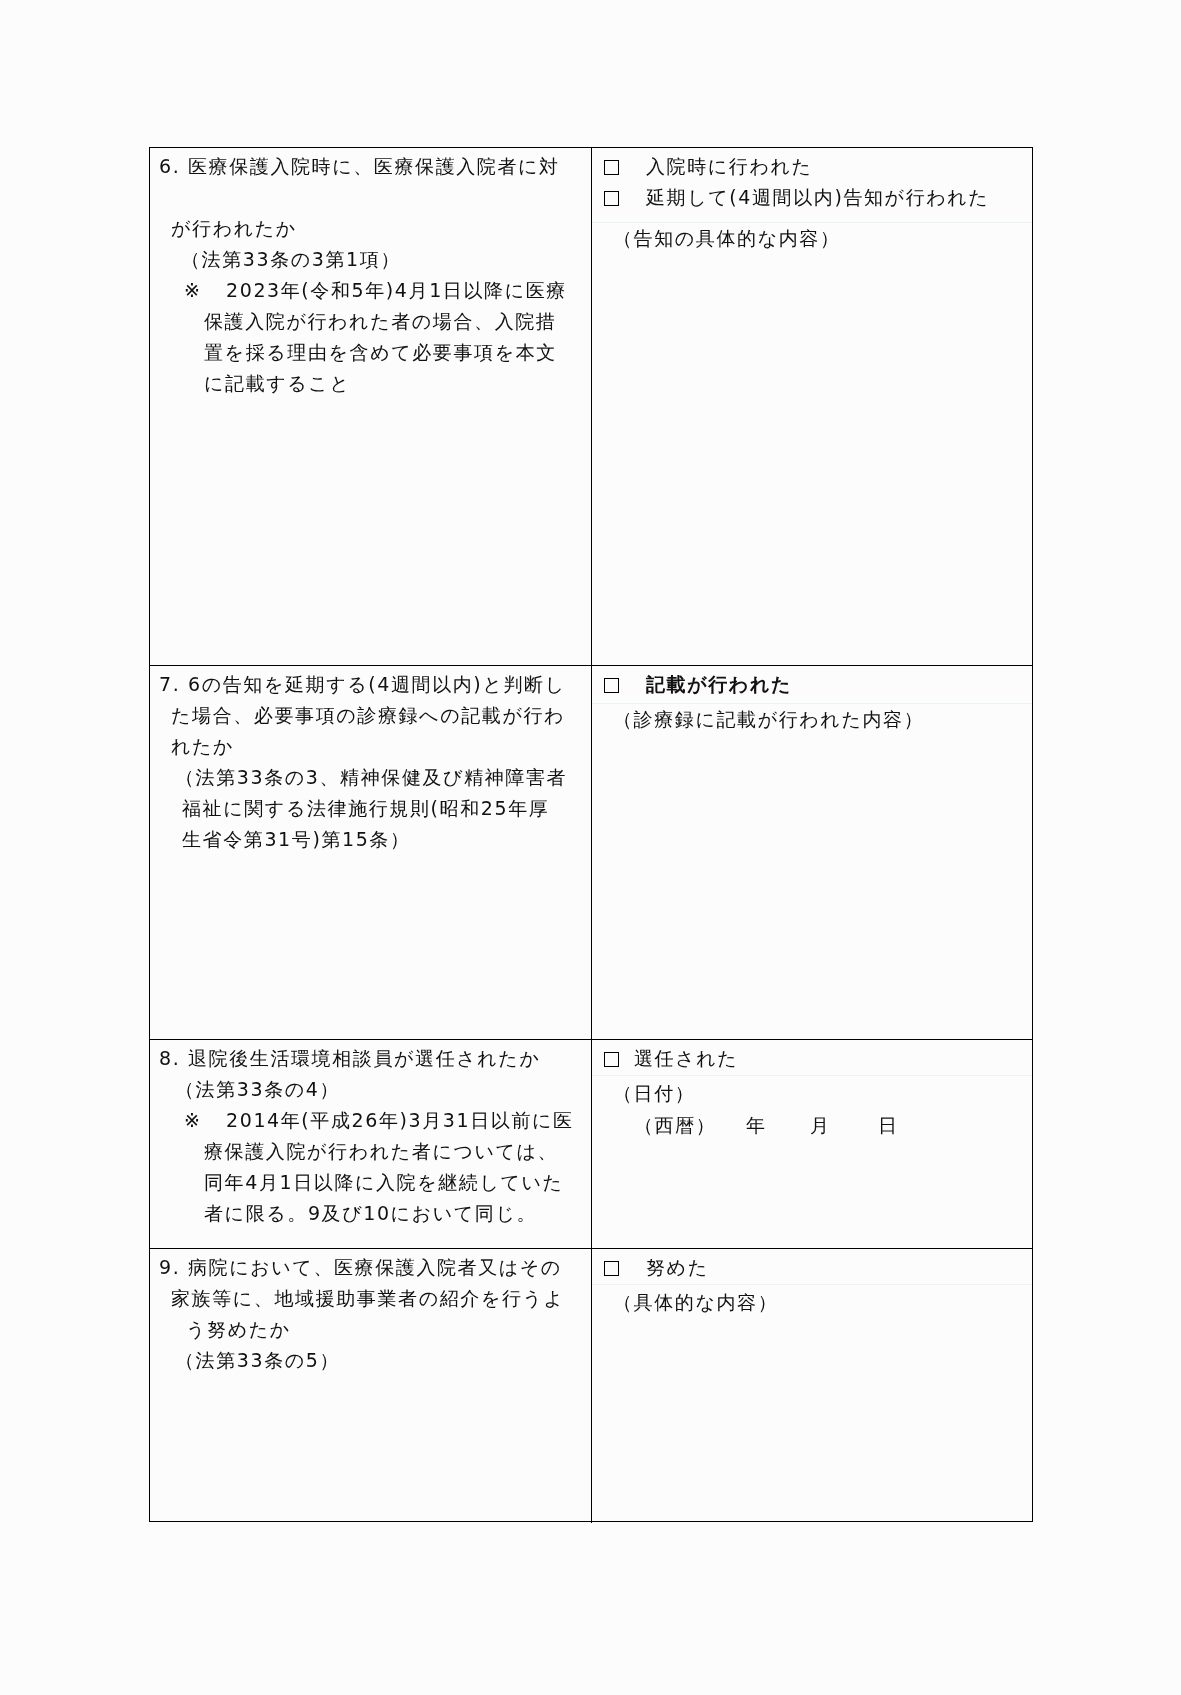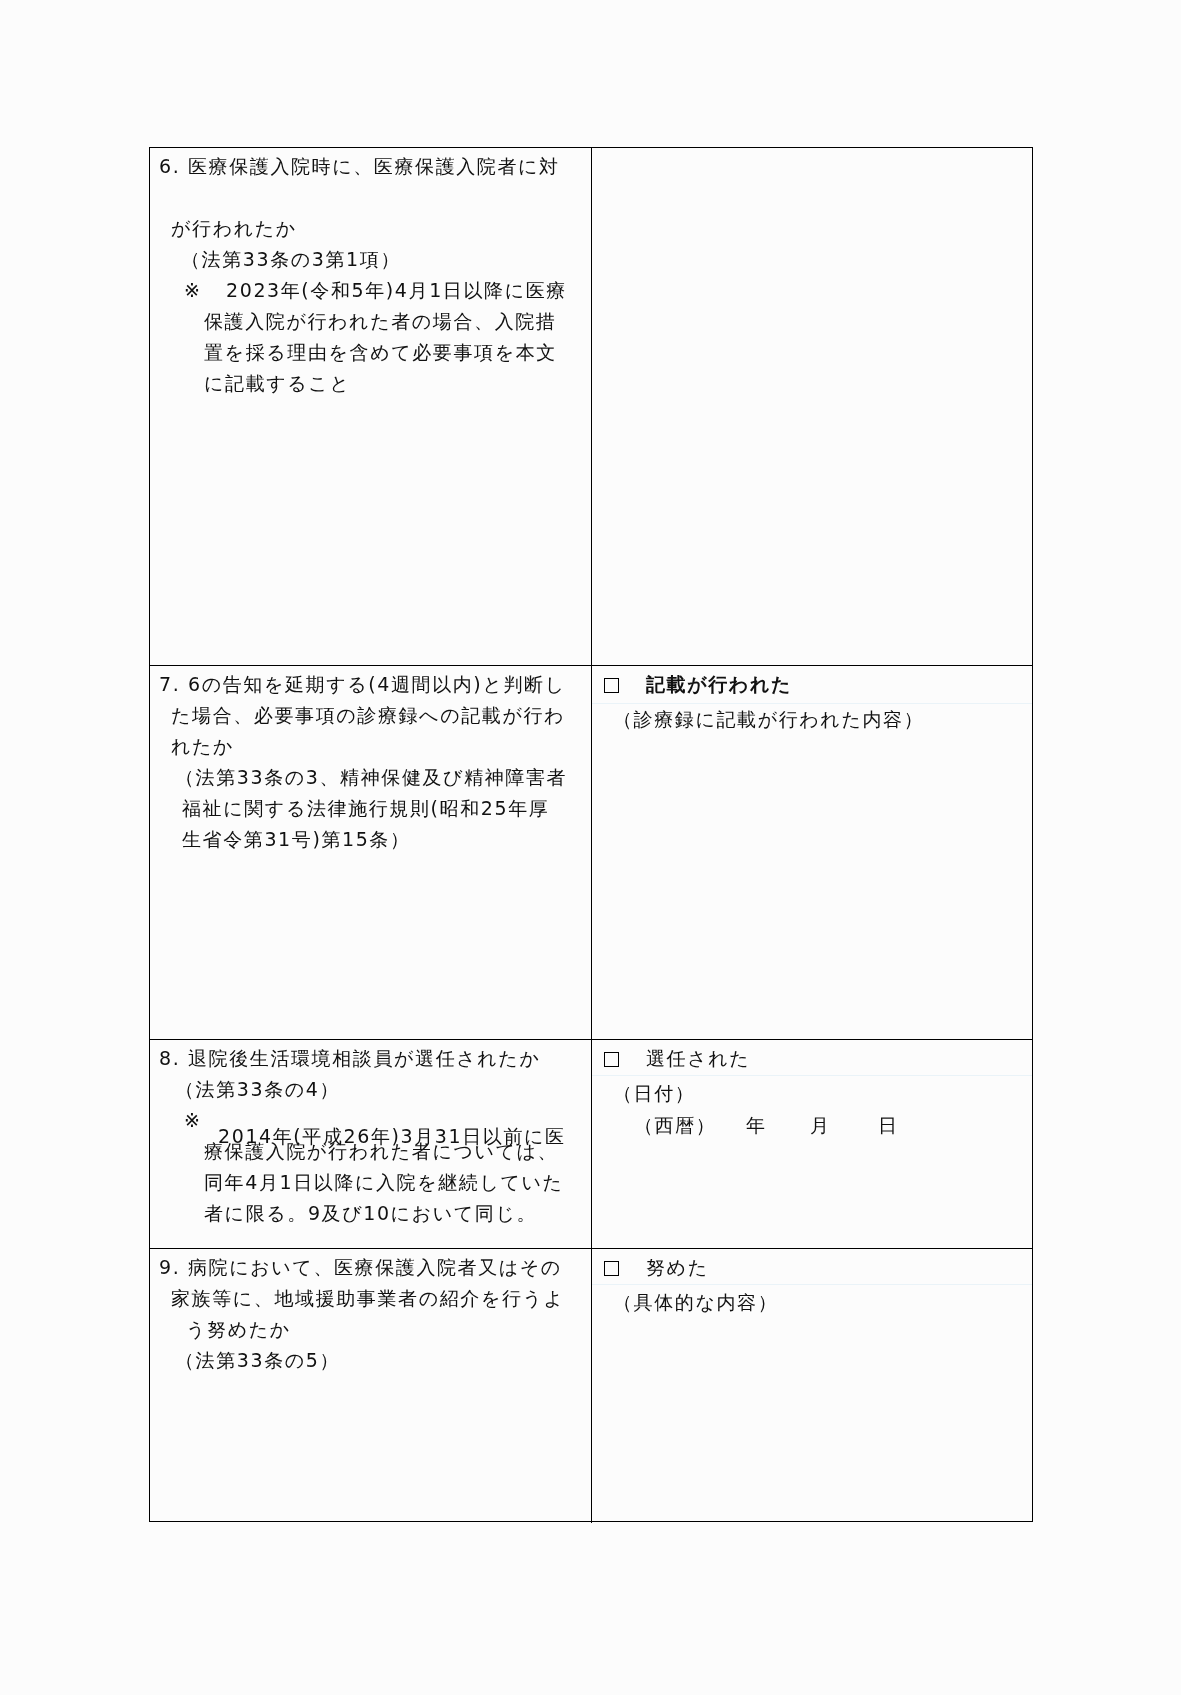--- a/index.html
+++ b/index.html
@@ -30,20 +30,28 @@
       <div class="line" style="left:9px; top:7px;">6.</div>
       <div class="line" style="left:38px; top:7px;">医療保護入院時に、医療保護入院者に対</div>
       <div class="line" style="left:21px; top:69px;">が行われたか</div>
       <div class="line" style="left:31px; top:100px;">（法第33条の3第1項）</div>
       <div class="line" style="left:34px; top:131px;">※</div>
       <div class="line" style="left:76px; top:131px;">2023年(令和5年)4月1日以降に医療</div>
       <div class="line" style="left:54px; top:162px;">保護入院が行われた者の場合、入院措</div>
       <div class="line" style="left:54px; top:193px;">置を採る理由を含めて必要事項を本文</div>
       <div class="line" style="left:54px; top:224px;text-align:center;">に記載すること</div>
     </div>
+    <div class="cell-right">
+      <div class="cb" style="left:12px; top:12px;"></div>
+      <div class="line" style="left:54px; top:7px;">入院時に行われた</div>
+      <div class="cb" style="left:12px; top:43px;"></div>
+      <div class="line" style="left:54px; top:38px;">延期して(4週間以内)告知が行われた</div>
+      <div class="faint" style="top:74px;"></div>
+      <div class="line" style="left:21px; top:79px;">（告知の具体的な内容）</div>
+    </div>
   </div>
 
   <div class="row" style="top:518px; height:374px;">
     <div class="cell-left">
       <div class="line" style="left:9px; top:7px;">7.</div>
       <div class="line" style="left:38px; top:7px;">6の告知を延期する(4週間以内)と判断し</div>
       <div class="line" style="left:21px; top:38px;">た場合、必要事項の診療録への記載が行わ</div>
       <div class="line" style="left:21px; top:69px;">れたか</div>
       <div class="line" style="left:25px; top:100px;">（法第33条の3、精神保健及び精神障害者</div>
       <div class="line" style="left:32px; top:131px;">福祉に関する法律施行規則(昭和25年厚</div>
@@ -56,28 +64,28 @@
       <div class="line" style="left:21px; top:42px;">（診療録に記載が行われた内容）</div>
     </div>
   </div>
 
   <div class="row" style="top:892px; height:209px;">
     <div class="cell-left">
       <div class="line" style="left:9px; top:7px;">8.</div>
       <div class="line" style="left:38px; top:7px;">退院後生活環境相談員が選任されたか</div>
       <div class="line" style="left:25px; top:38px;">（法第33条の4）</div>
       <div class="line" style="left:34px; top:69px;">※</div>
-      <div class="line" style="left:68px; top:69px;margin-top:16px;">2014年(平成26年)3月31日以前に医</div>
+      <div class="line" style="left:76px; top:69px;">2014年(平成26年)3月31日以前に医</div>
       <div class="line" style="left:54px; top:100px;">療保護入院が行われた者については、</div>
       <div class="line" style="left:54px; top:131px;">同年4月1日以降に入院を継続していた</div>
       <div class="line" style="left:54px; top:162px;">者に限る。9及び10において同じ。</div>
     </div>
     <div class="cell-right">
       <div class="cb" style="left:12px; top:12px;"></div>
-      <div class="line" style="left:54px; top:7px;">選任された</div>
+      <div class="line" style="left:42px; top:7px;">選任された</div>
       <div class="faint" style="top:35px;"></div>
       <div class="line" style="left:21px; top:42px;">（日付）</div>
       <div class="line" style="left:42px; top:74px;">（西暦）</div>
       <div class="line" style="left:100px; top:74px; width:52px; text-align:right;"></div>
       <div class="line" style="left:154px; top:74px;">年</div>
       <div class="line" style="left:176px; top:74px; width:38px; text-align:right;"></div>
       <div class="line" style="left:218px; top:74px;">月</div>
       <div class="line" style="left:240px; top:74px; width:42px; text-align:right;"></div>
       <div class="line" style="left:286px; top:74px;">日</div>
     </div>

